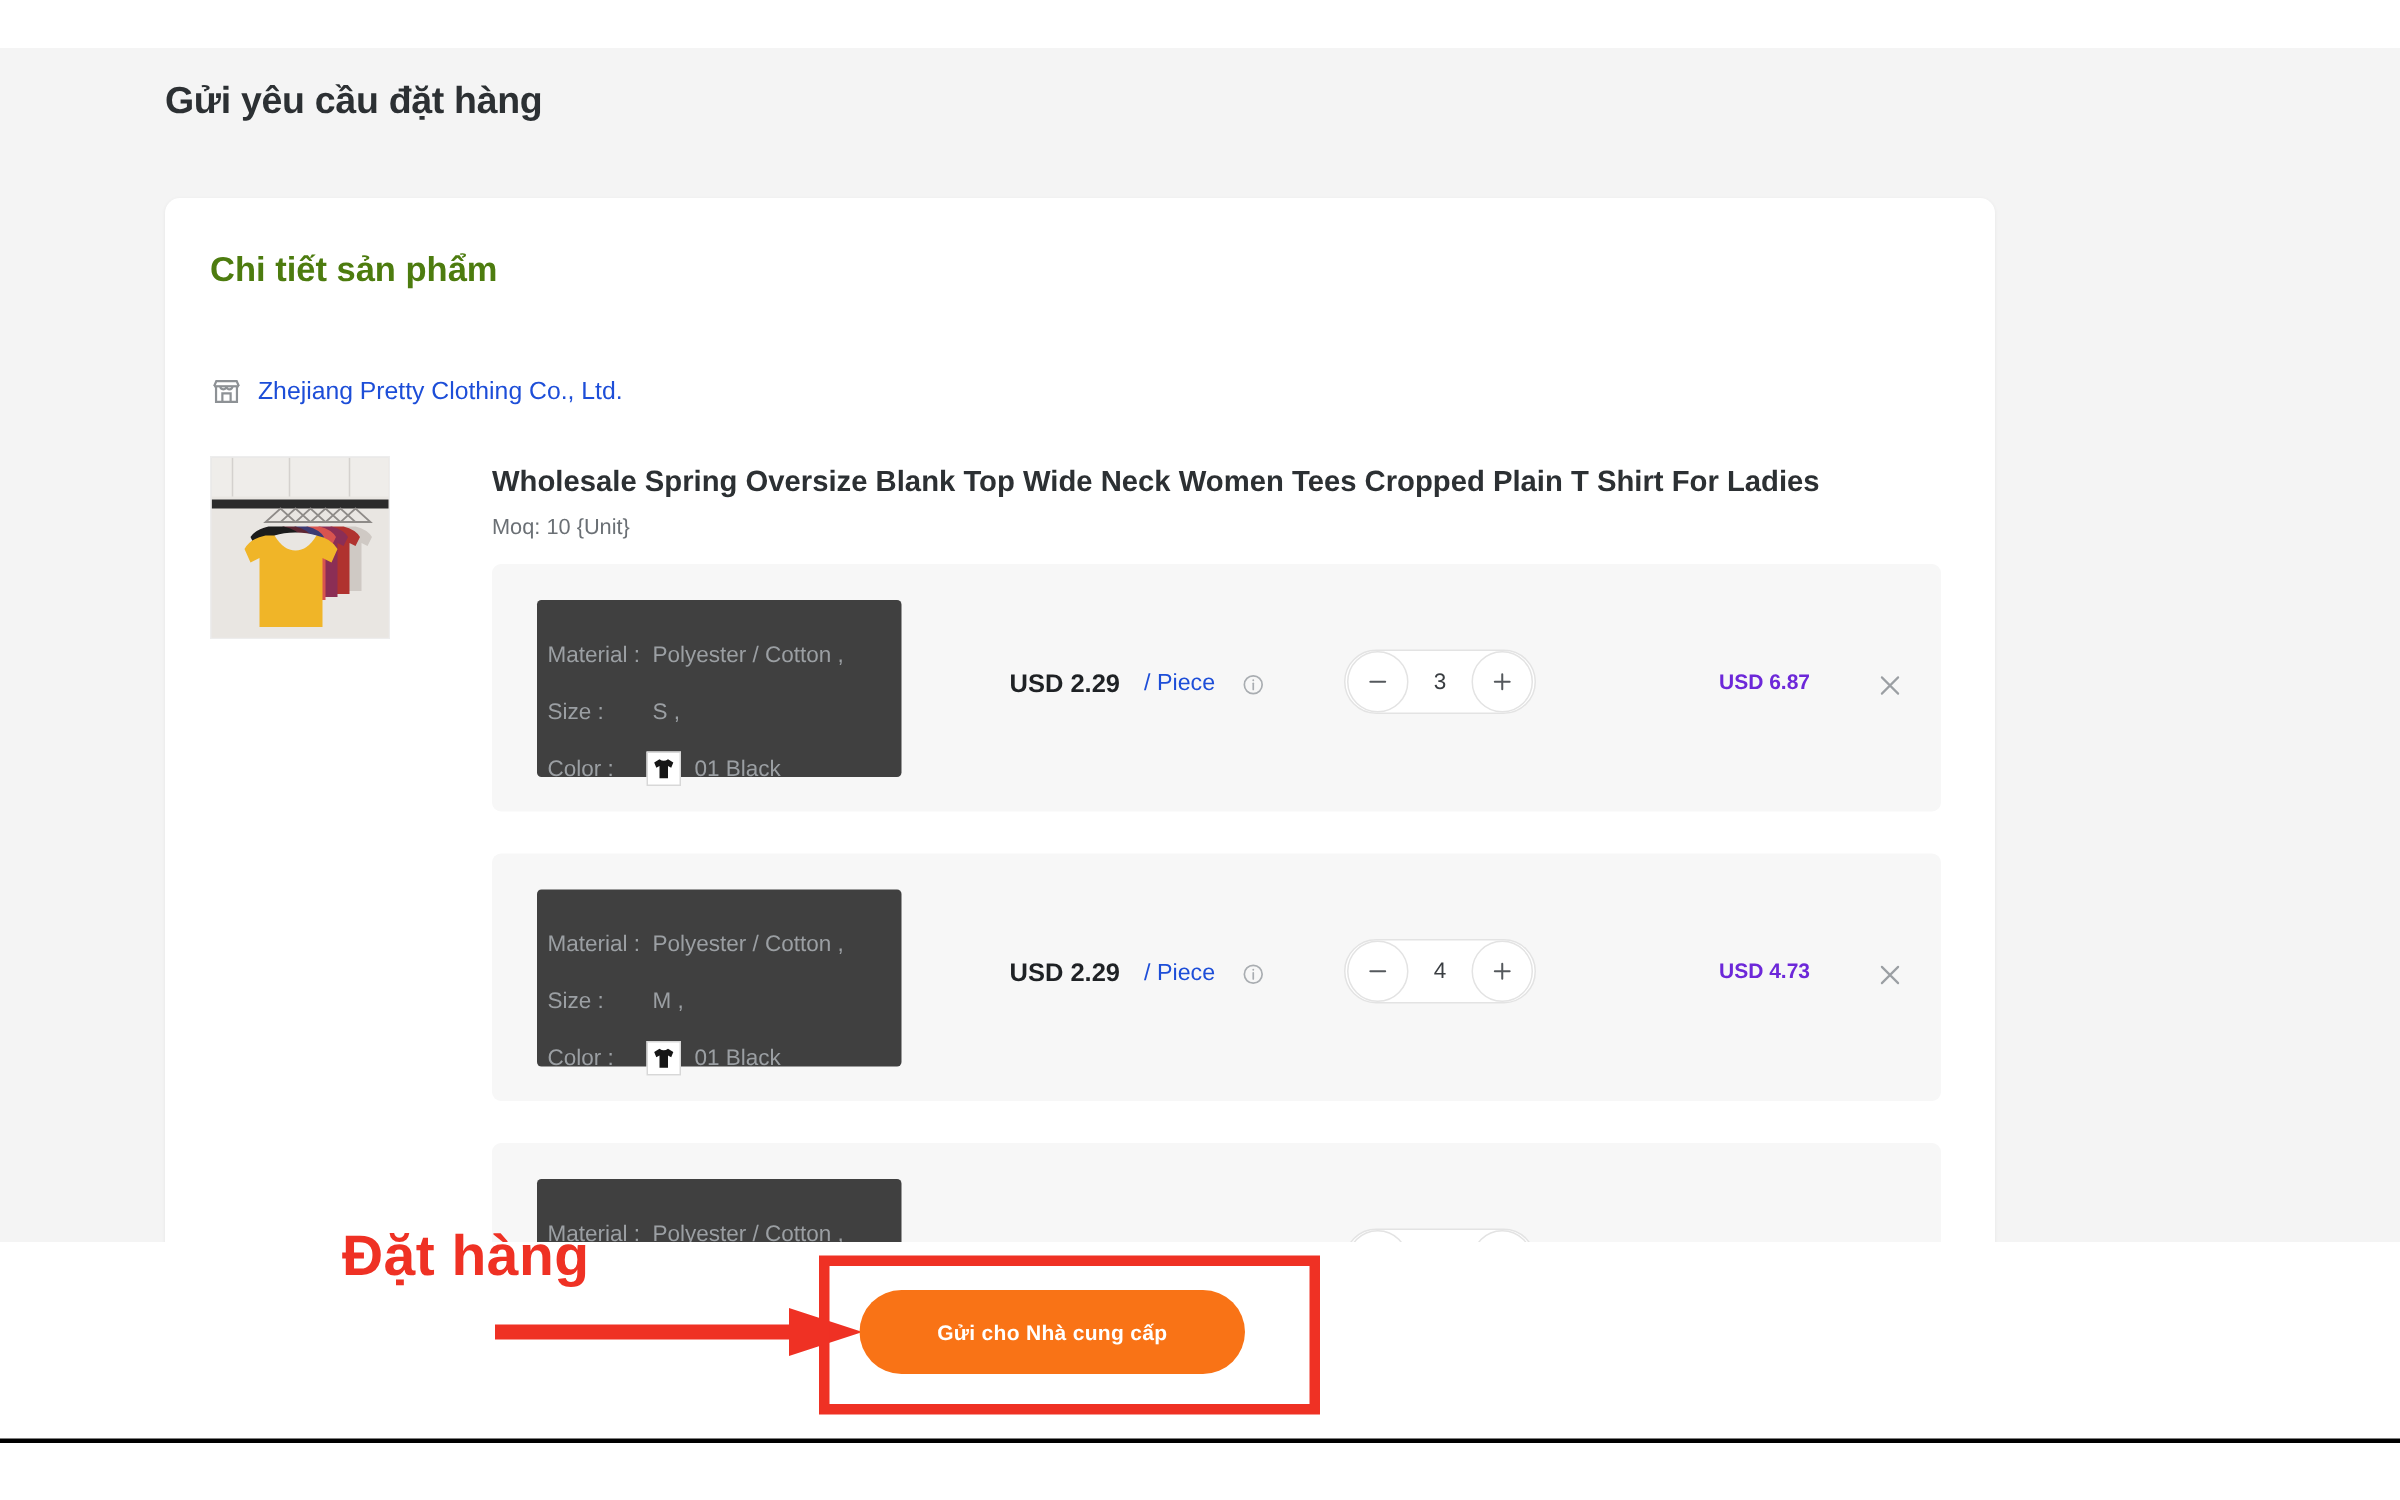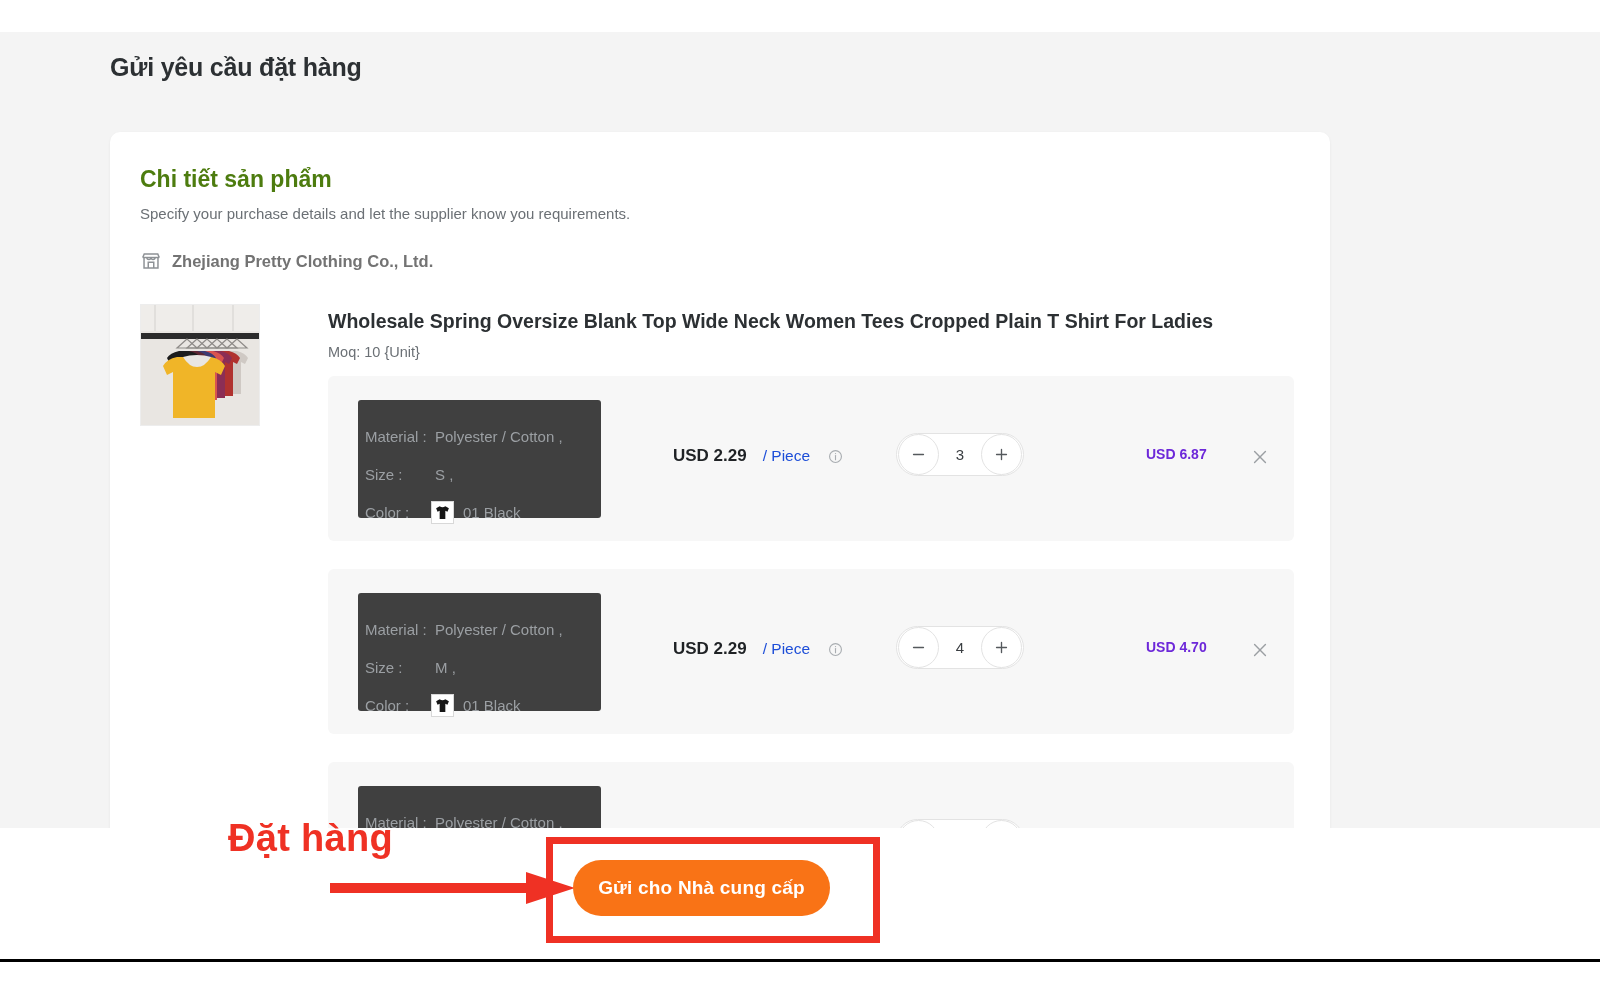--- a/index.html
+++ b/index.html
@@ -77,22 +77,21 @@
     position: absolute;
     left: 30px;
     top: 118px;
     display: flex;
     align-items: center;
     gap: 10px;
   }
   .store-icon { width: 22px; height: 22px; display: block; }
   .supplier-name {
     font-size: 16.5px;
-    color: #737373;
-    font-weight: bold;
+    color: #1d4ed8;
   }
 
   
   .product-block {
     position: absolute;
     left: 30px;
     top: 172px;
     right: 24px;
   }
 
@@ -309,38 +308,37 @@
     position: absolute;
     left: 573px;
     top: 860px;
     width: 257px;
     height: 56px;
     background: #f97316;
     border: none;
     border-radius: 28px;
     color: #ffffff;
     font-family: "Liberation Sans", sans-serif;
-    font-size: 19px;
+    font-size: 14px;
     font-weight: bold;
     cursor: pointer;
     letter-spacing: 0.2px;
   }
 </style>
 </head>
 <body>
 
 <div class="top-white-strip"></div>
 <div class="page-bg"></div>
 
 <h1 class="page-title">Gửi yêu cầu đặt hàng</h1>
 
 <div class="card">
 
   <h2 class="card-title">Chi tiết sản phẩm</h2>
-  <p class="card-sub">Specify your purchase details and let the supplier know you requirements.</p>
 
   <div class="supplier-row">
     <span class="store-icon">
       <svg viewBox="0 0 24 24" fill="none" stroke="#8d9195" stroke-width="1.6">
         <path d="M3 8.2 L4.6 4.4 H19.4 L21 8.2"></path>
         <path d="M3 8.2 h18"></path>
         <path d="M4.4 8.2 V19.6 H19.6 V8.2"></path>
         <path d="M9 19.6 V13.4 h6 V19.6"></path>
         <path d="M7.5 8.2 a2.2 2.2 0 0 0 4.4 0 M12 8.2 a2.2 2.2 0 0 0 4.4 0"></path>
       </svg>
@@ -486,21 +484,21 @@
               </svg>
           </span>
           <input class="step-value" readonly="" value="4" style="">
           <span class="step-btn">
             <svg viewBox="0 0 24 24" stroke="#55595d" stroke-width="1.9" stroke-linecap="round">
                 <path d="M12 5 v14 M5 12 h14"></path>
               </svg>
           </span>
         </div>
 
-        <div class="line-total">USD 4.70</div>
+        <div class="line-total">USD 4.73</div>
 
         <div class="remove-btn">
           <svg viewBox="0 0 24 24" stroke="#9b9fa3" stroke-width="1.7" stroke-linecap="round">
               <path d="M5.5 5.5 L18.5 18.5 M18.5 5.5 L5.5 18.5"></path>
             </svg>
         </div>
       </div>
 
       <div class="variant-row">
         <div class="spec-box">

